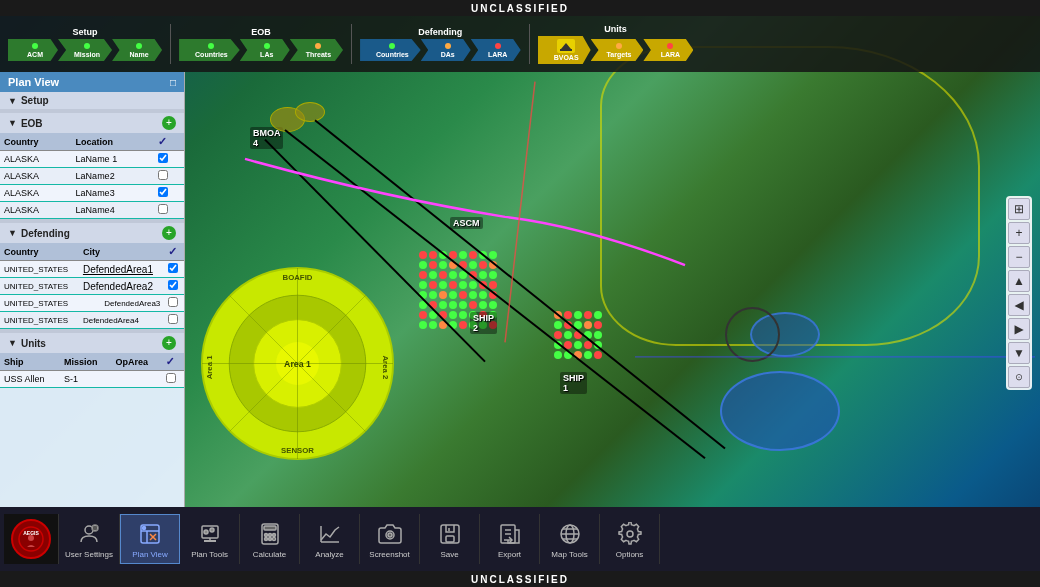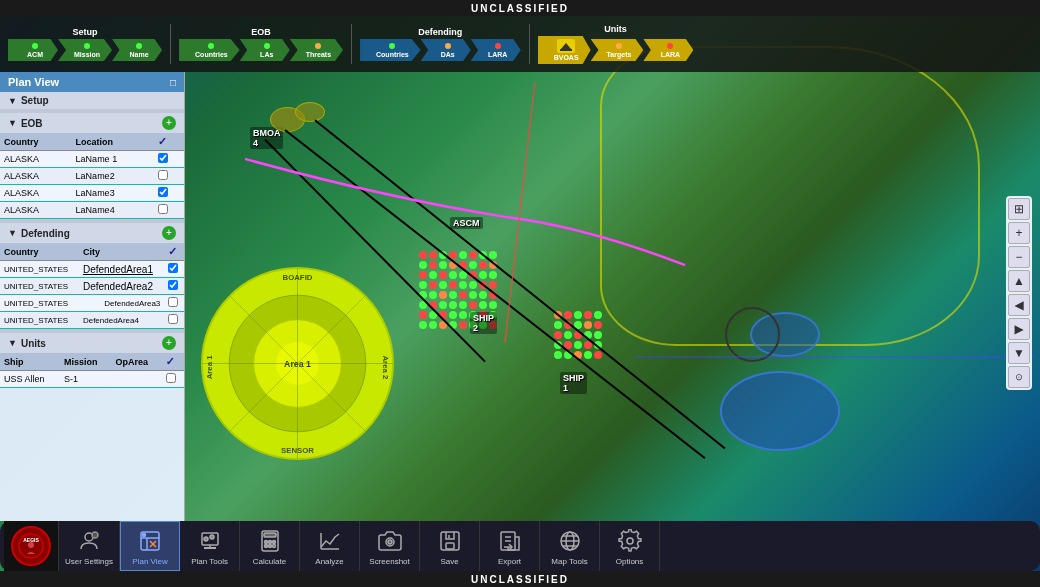--- a/index.html
+++ b/index.html
@@ -91,23 +91,23 @@
     .data-table th {
       background: #b0c0d8; padding: 2px 4px; text-align: left; font-weight: bold; border-bottom: 1px solid #888;
     }
     .data-table td { padding: 2px 4px; border-bottom: 1px solid #14b8a6; background: #e8eef8; }
     .data-table tr:nth-child(odd) td { background: #f0f4fc; }
     .data-table td input[type=checkbox] { width: 10px; height: 10px; }
     .checkmark { color: #228; font-size: 11px; }
 
     
     .bottom-toolbar {
-      position: absolute; bottom: 16px; left: 0; right: 0; height: 50px;
+      position: absolute; bottom: 16px; left: 0; right: 0; height: 64px;
       background: #1a1a2a; display: flex; align-items: center;
-      z-index: 50; padding: 0 4px; border-radius: 10px;
+      z-index: 50; padding: 0 4px;
     }
 
     .toolbar-item {
       display: flex; flex-direction: column; align-items: center; justify-content: center;
       min-width: 60px; height: 50px; cursor: pointer; border-right: 1px solid #333;
       padding: 4px 6px; gap: 2px;
     }
     .toolbar-item.active { background: rgba(100,150,255,0.3); }
 
     .toolbar-icon { width: 28px; height: 28px; display: flex; align-items: center; justify-content: center; }

